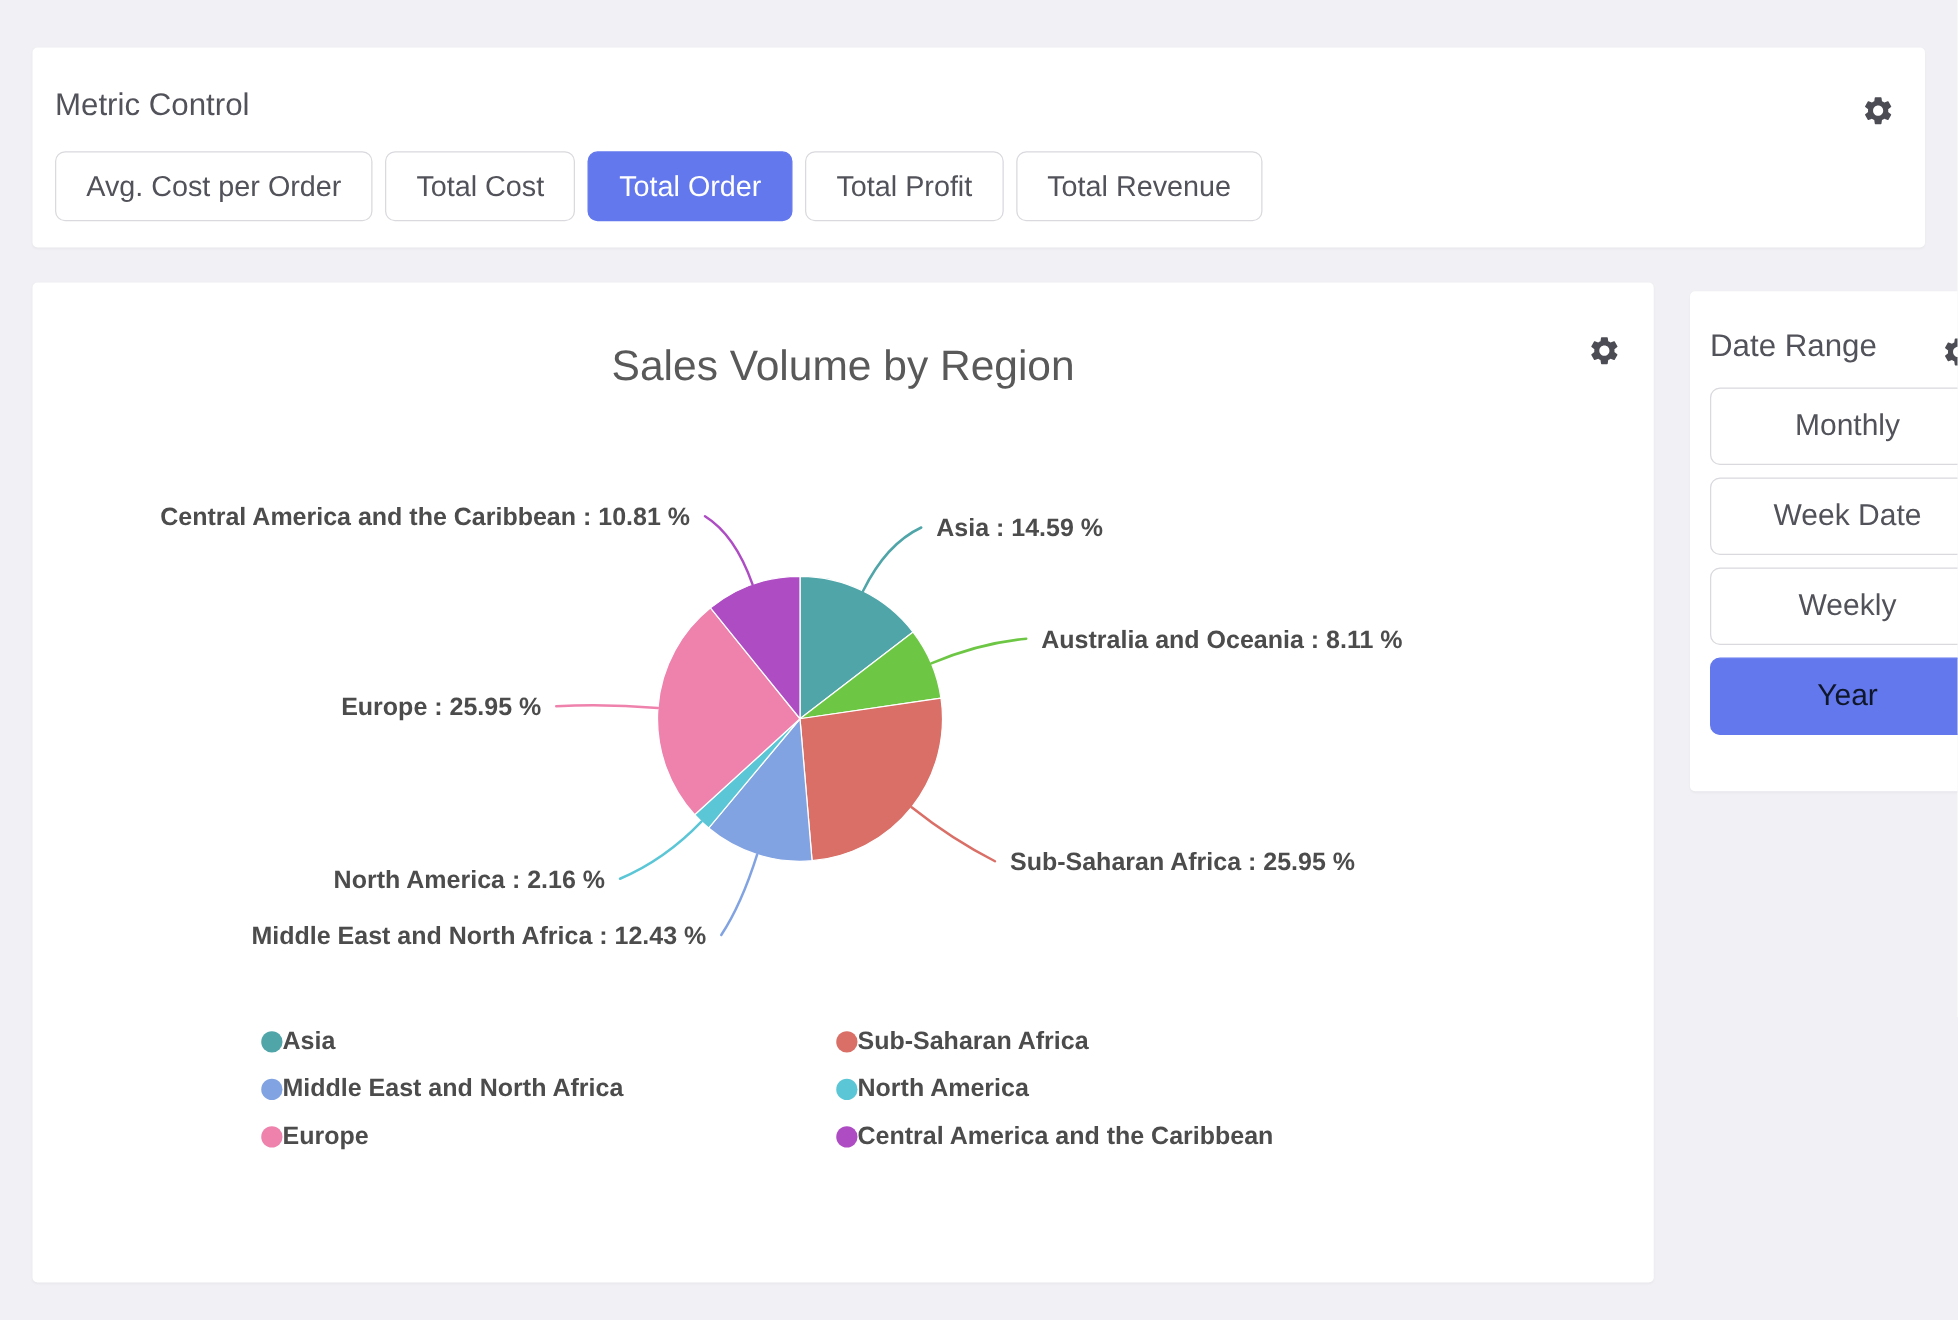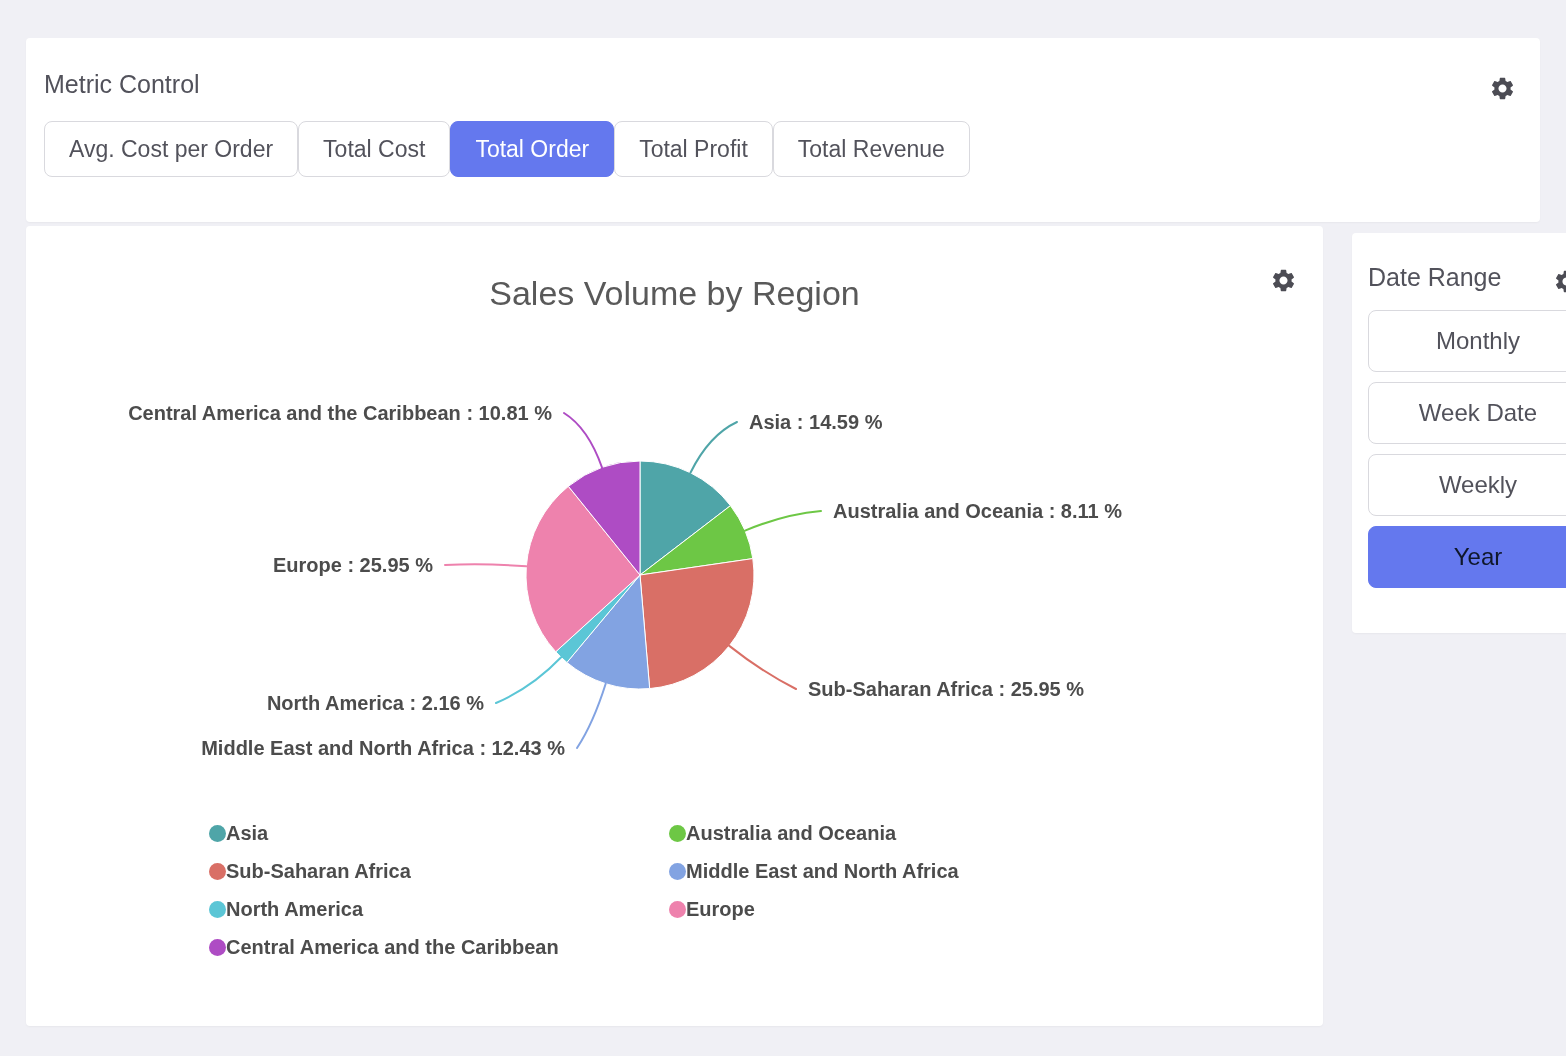--- a/index.html
+++ b/index.html
@@ -10,32 +10,32 @@
     position: relative;
     overflow: hidden;
   }
   .card {
     position: absolute;
     background: #ffffff;
     border-radius: 4px;
     box-shadow: 0 1px 2px rgba(0,0,0,0.04);
   }
   
-  #metric-card { left: 26px; top: 38px; width: 1514px; height: 184px; }
+  #metric-card { left: 26px; top: 38px; width: 1514px; height: 160px; }
   .panel-title {
     position: absolute;
     font-size: 25px;
     font-weight: 400;
     color: #52525b;
   }
   #metric-card .panel-title { left: 18px; top: 32px; }
   .gear { position: absolute; cursor: pointer; line-height: 0; }
   .gear svg { width: 27px; height: 27px; fill: #4c4c54; }
   #metric-card .gear { right: 24px; top: 37px; }
-  .btn-row { position: absolute; left: 18px; top: 83px; display: flex; }
+  .btn-row { position: absolute; left: 18px; top: 83px; display: flex; gap: 10px; }
   .pill {
     height: 56px;
     padding: 0 24px;
     font-family: inherit;
     font-size: 23px;
     color: #52525b;
     background: #ffffff;
     border: 1px solid #d9d9de;
     border-radius: 8px;
     cursor: pointer;
@@ -142,24 +142,20 @@
       <path d="M 614 349 L 542.39 260.30 A 114 114 0 0 1 614.00 235.00 Z" fill="#ae4cc4" class="pie-slice"></path>
       <path d="M 576.02 241.51 Q 562.03 201.91 538 187" class="label-line" stroke="#ae4cc4"></path>
       <text x="526" y="194" text-anchor="end" class="pie-label">Central America and the Caribbean : 10.81 %</text>
     </svg>
   <div class="legend" id="legend">
       <div class="legend-item">
         <span class="legend-dot" style="background: rgb(79, 165, 168);"></span>
         <span class="legend-label">Asia</span>
       </div>
       <div class="legend-item">
-        <span class="legend-dot" style="background: rgb(109, 199, 69);"></span>
-        <span class="legend-label">Australia and Oceania</span>
-      </div>
-      <div class="legend-item">
         <span class="legend-dot" style="background: rgb(217, 111, 102);"></span>
         <span class="legend-label">Sub-Saharan Africa</span>
       </div>
       <div class="legend-item">
         <span class="legend-dot" style="background: rgb(130, 163, 226);"></span>
         <span class="legend-label">Middle East and North Africa</span>
       </div>
       <div class="legend-item">
         <span class="legend-dot" style="background: rgb(91, 198, 214);"></span>
         <span class="legend-label">North America</span>

